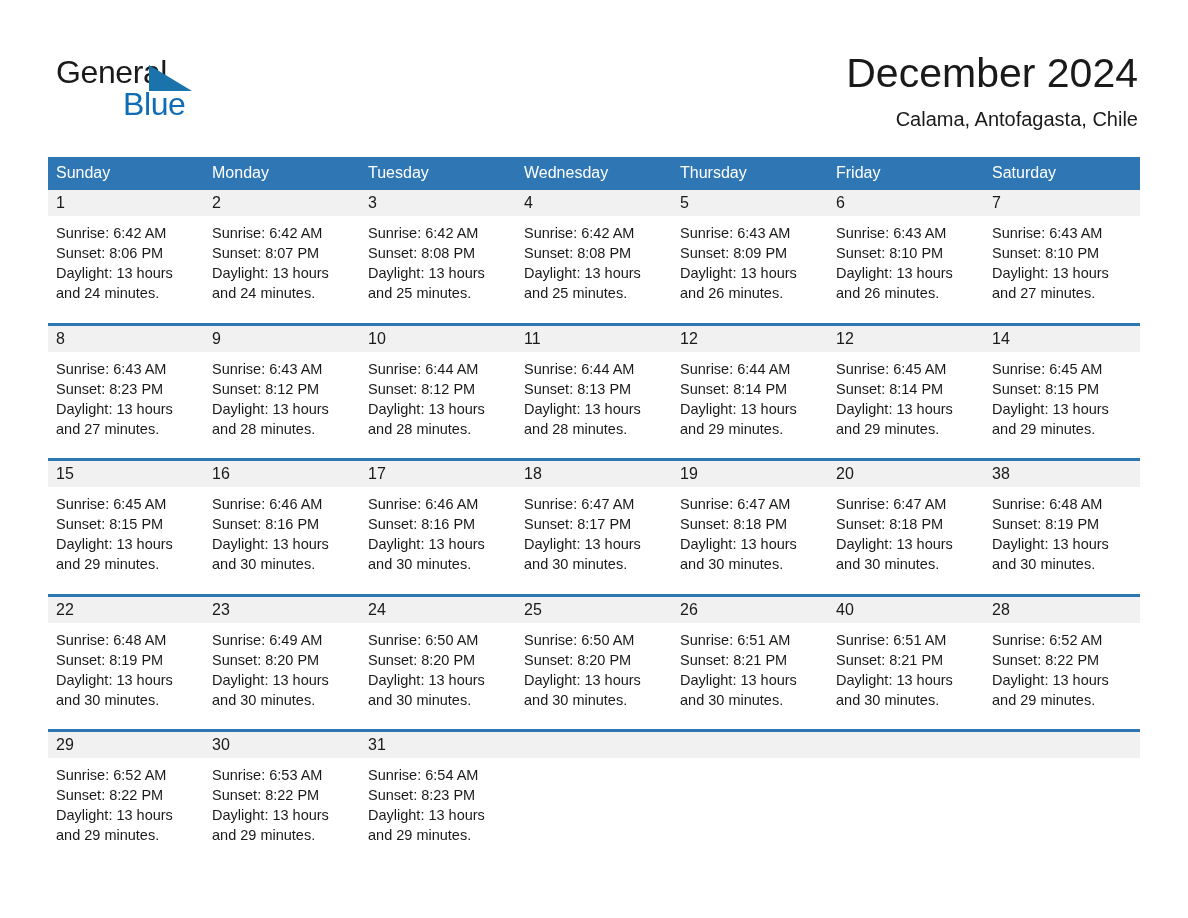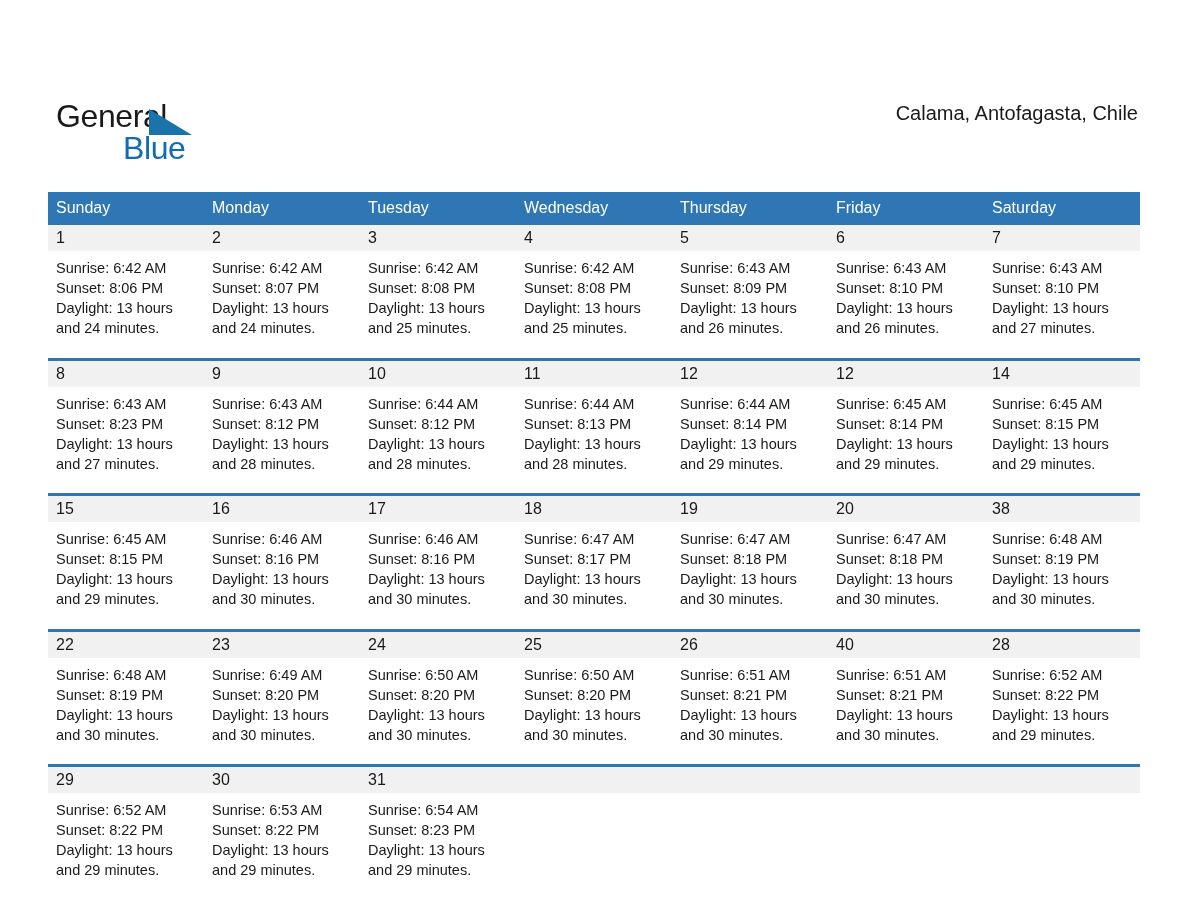--- a/index.html
+++ b/index.html
@@ -18,21 +18,20 @@
     padding: 0;
   }
 
   
   .header {
     display: flex;
     align-items: flex-start;
     justify-content: space-between;
     padding: 48px 50px 0 56px;
     height: 110px;
-    margin-top: 44px;
   }
   .logo {
     position: relative;
     width: 150px;
     height: 72px;
     flex: 0 0 auto;
   }
   .logo-general {
     position: absolute;
     left: 0;
@@ -79,21 +78,21 @@
     line-height: 34px;
     color: #1a1a1a;
     font-weight: 400;
     margin-top: 4px;
   }
 
   
   .calendar {
     position: absolute;
     left: 48px;
-    top: 148px;
+    top: 157px;
     width: 1092px;
   }
   table.cal {
     width: 1092px;
     border-collapse: collapse;
     table-layout: fixed;
   }
   table.cal th {
     background: #2f76b4;
     color: #ffffff;
@@ -138,20 +137,21 @@
 
   <div class="header">
 
     <div class="logo">
       <span class="logo-general">General</span>
       <span class="logo-tri"></span>
       <span class="logo-blue">Blue</span>
     </div>
 
     <div class="titles">
+      <div class="month-title">December 2024</div>
       <div class="location">Calama, Antofagasta, Chile</div>
     </div>
 
   </div>
 
   <div class="calendar">
     <table class="cal">
       <thead>
         <tr>
           <th>Sunday</th>

